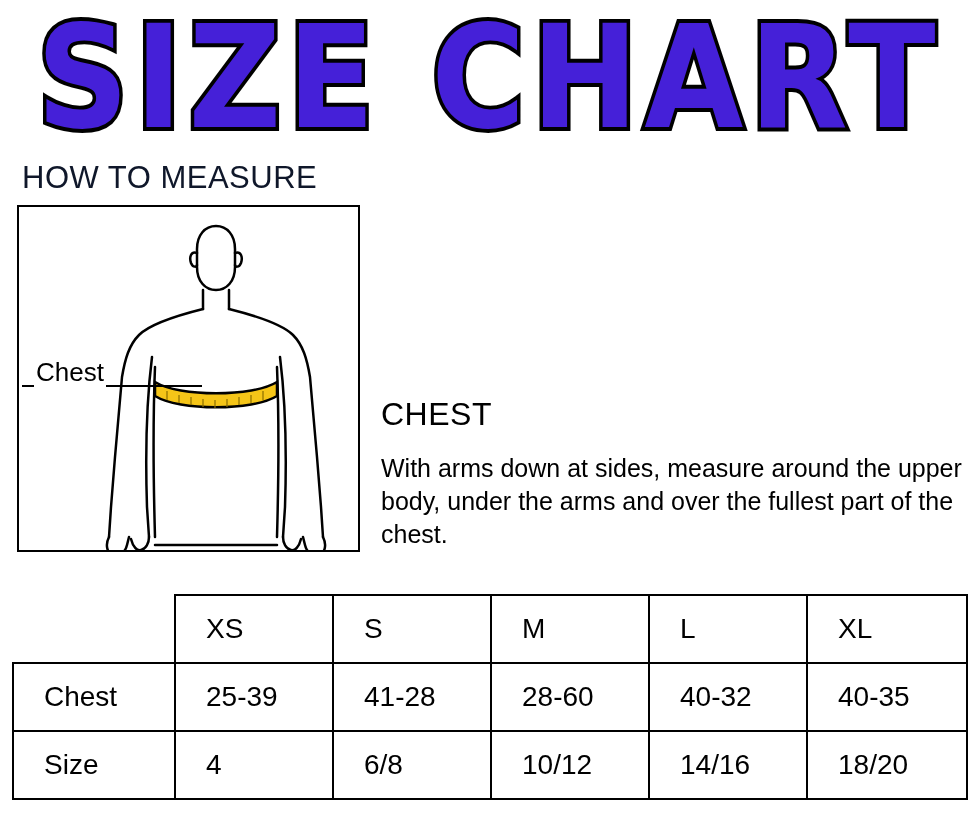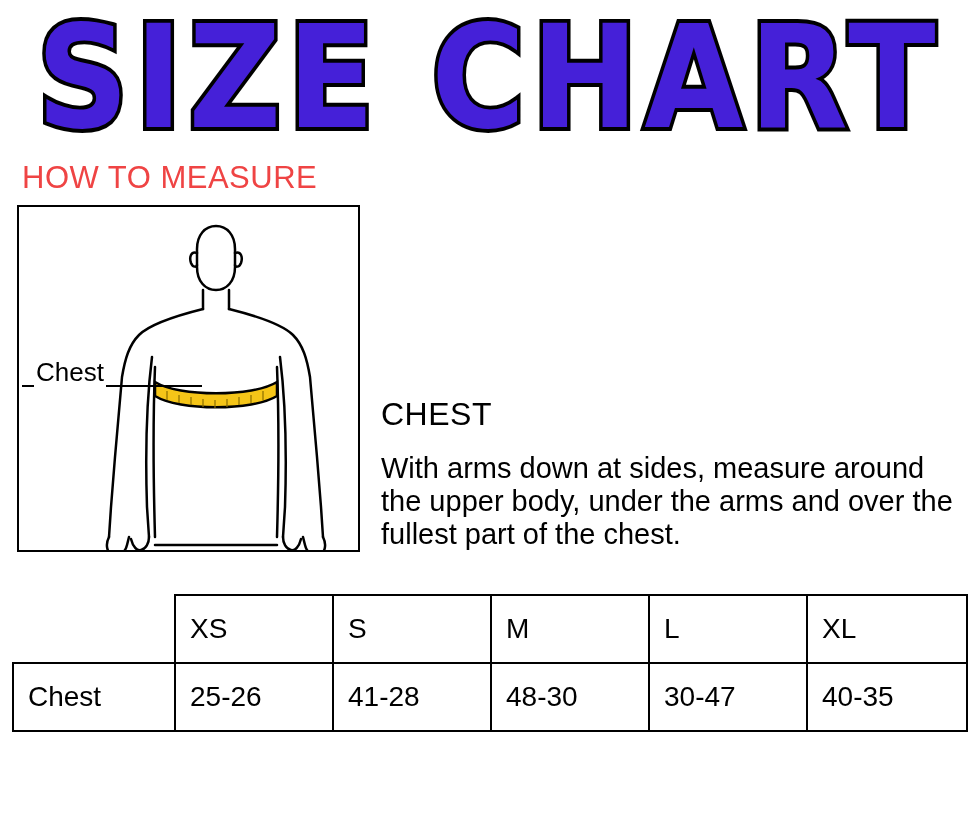--- a/index.html
+++ b/index.html
@@ -43,21 +43,21 @@
   }
 
   
   .how-to {
     position: absolute;
     left: 22px;
     top: 160px;
     font-size: 31px;
     font-family: "Liberation Sans", sans-serif;
     letter-spacing: 0.5px;
-    color: #ef4444;
+    color: #0f172a;
   }
 
   
   .figure-box {
     position: absolute;
     left: 17px;
     top: 205px;
     width: 343px;
     height: 347px;
     border: 2px solid #000;
@@ -94,37 +94,37 @@
     left: 381px;
     top: 396px;
     font-size: 32px;
     letter-spacing: 0.5px;
   }
   .desc-body {
     position: absolute;
     left: 381px;
     top: 452px;
     width: 590px;
-    font-size: 29px;
+    font-size: 25px;
     line-height: 33px;
   }
 
   
   .size-table {
     position: absolute;
     left: 12px;
     top: 594px;
     width: 954px;
     border-collapse: collapse;
     table-layout: fixed;
   }
   .size-table td {
     height: 68px;
     font-size: 28px;
-    padding: 0 0 0 14px;
+    padding: 0 0 0 30px;
     vertical-align: middle;
     border: 2px solid #000;
     box-sizing: border-box;
     margin-left: 36px;
   }
   .size-table td.corner-blank {
     border-top: none;
     border-left: none;
   }
   .size-table tr.header-row td.corner-blank {
@@ -212,20 +212,28 @@
     <tr class="header-row">
       <td class="corner-blank"></td>
       <td>XS</td>
       <td>S</td>
       <td>M</td>
       <td>L</td>
       <td>XL</td>
     </tr>
     <tr>
       <td>Chest</td>
-      <td>25-26</td>
+      <td>25-39</td>
       <td>41-28</td>
-      <td>48-30</td>
-      <td>30-47</td>
+      <td>28-60</td>
+      <td>40-32</td>
       <td>40-35</td>
+    </tr>
+    <tr>
+      <td>Size</td>
+      <td>4</td>
+      <td>6/8</td>
+      <td>10/12</td>
+      <td>14/16</td>
+      <td>18/20</td>
     </tr>
   </tbody>
 </table>
 
 </body></html>

